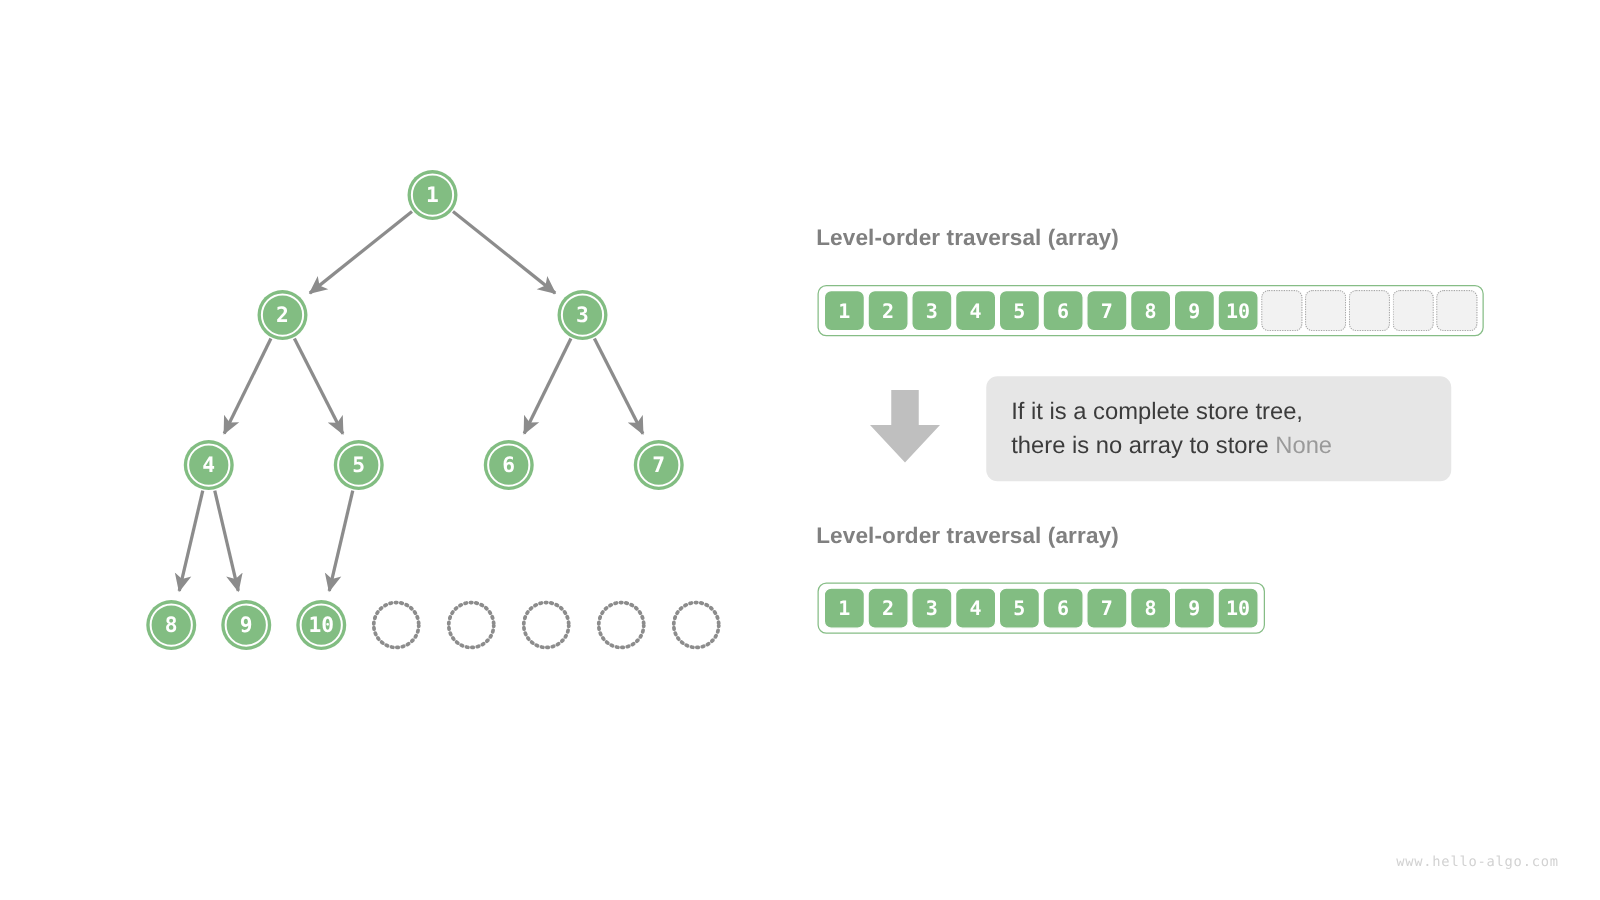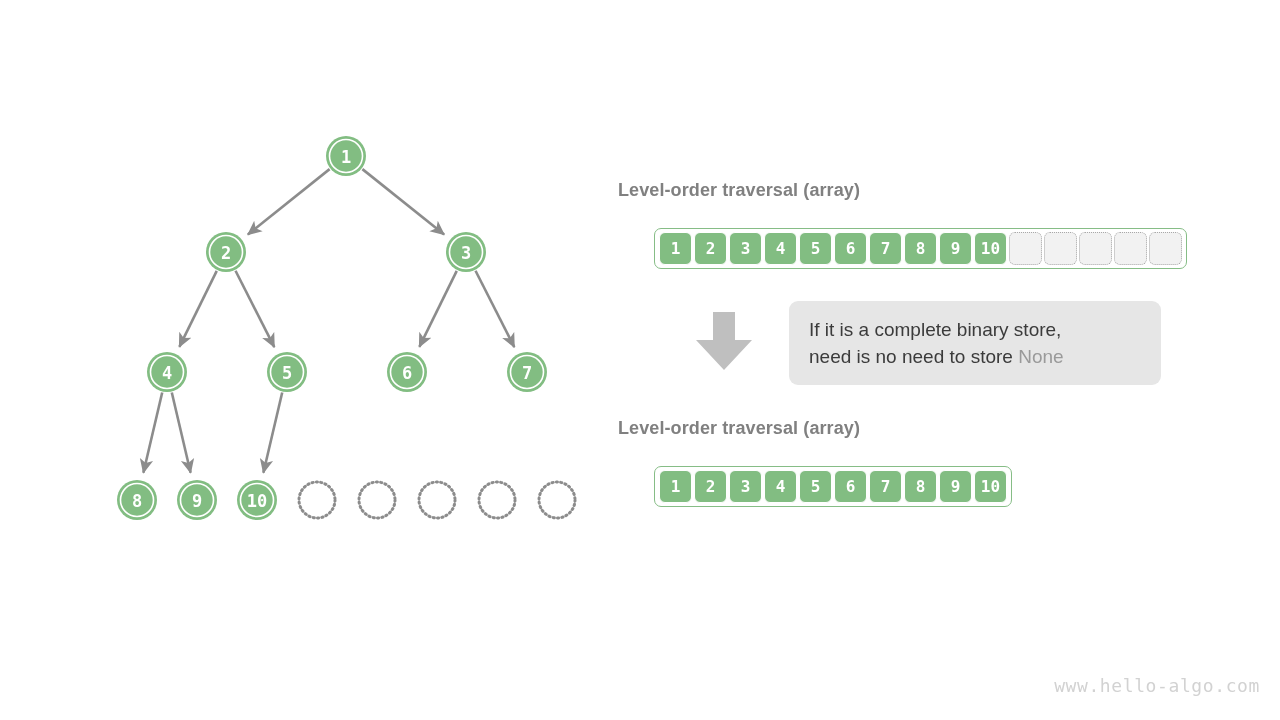--- a/index.html
+++ b/index.html
@@ -41,20 +41,21 @@
 
   
   .panel-heading {
     position: absolute;
     font-family: "Liberation Sans", sans-serif;
     font-size: 18px;
     font-weight: 700;
     color: #808080;
     letter-spacing: 0.1px;
     white-space: nowrap;
+    margin-left: 35px;
   }
 
   #heading-top { left: 618px; top: 180px; }
   #heading-bottom { left: 618px; top: 418px; }
 
   .array-strip {
     position: absolute;
     display: flex;
     align-items: center;
     box-sizing: border-box;
@@ -121,24 +122,24 @@
     position: absolute;
     left: 692px;
     top: 308px;
     width: 64px;
     height: 66px;
   }
 
   
   #watermark {
     position: absolute;
-    right: 20px;
+    right: 33px;
     bottom: 24px;
     font-family: "DejaVu Sans Mono", monospace;
-    font-size: 18px;
+    font-size: 11px;
     letter-spacing: 0.6px;
     color: #d2d2d2;
   }
 </style>
 </head>
 <body>
 
 <div id="canvas">
 
   <svg id="tree-svg" viewBox="0 0 640 600" xmlns="http://www.w3.org/2000/svg">
@@ -245,21 +246,21 @@
       <div class="cell empty"></div>
       <div class="cell empty"></div>
       <div class="cell empty"></div>
     </div>
 
   <svg id="down-arrow-svg" viewBox="0 0 64 66" xmlns="http://www.w3.org/2000/svg">
     <path d="M21,4 L43,4 L43,32 L60,32 L32,62 L4,32 L21,32 Z" fill="#bfbfbf"></path>
   </svg>
 
   <div id="callout-box">
-    <div id="callout-text"><span>If it is a complete binary store,</span><br><span>need is no need to store </span><span id="callout-none">None</span></div>
+    <div id="callout-text"><span>If it is a complete store tree,</span><br><span>there is no array to store </span><span id="callout-none">None</span></div>
   </div>
 
   <div class="panel-heading" id="heading-bottom">Level-order traversal (array)</div>
 
   <div class="array-strip" id="array-compact">
       <div class="cell filled">1</div>
       <div class="cell filled">2</div>
       <div class="cell filled">3</div>
       <div class="cell filled">4</div>
       <div class="cell filled">5</div>

